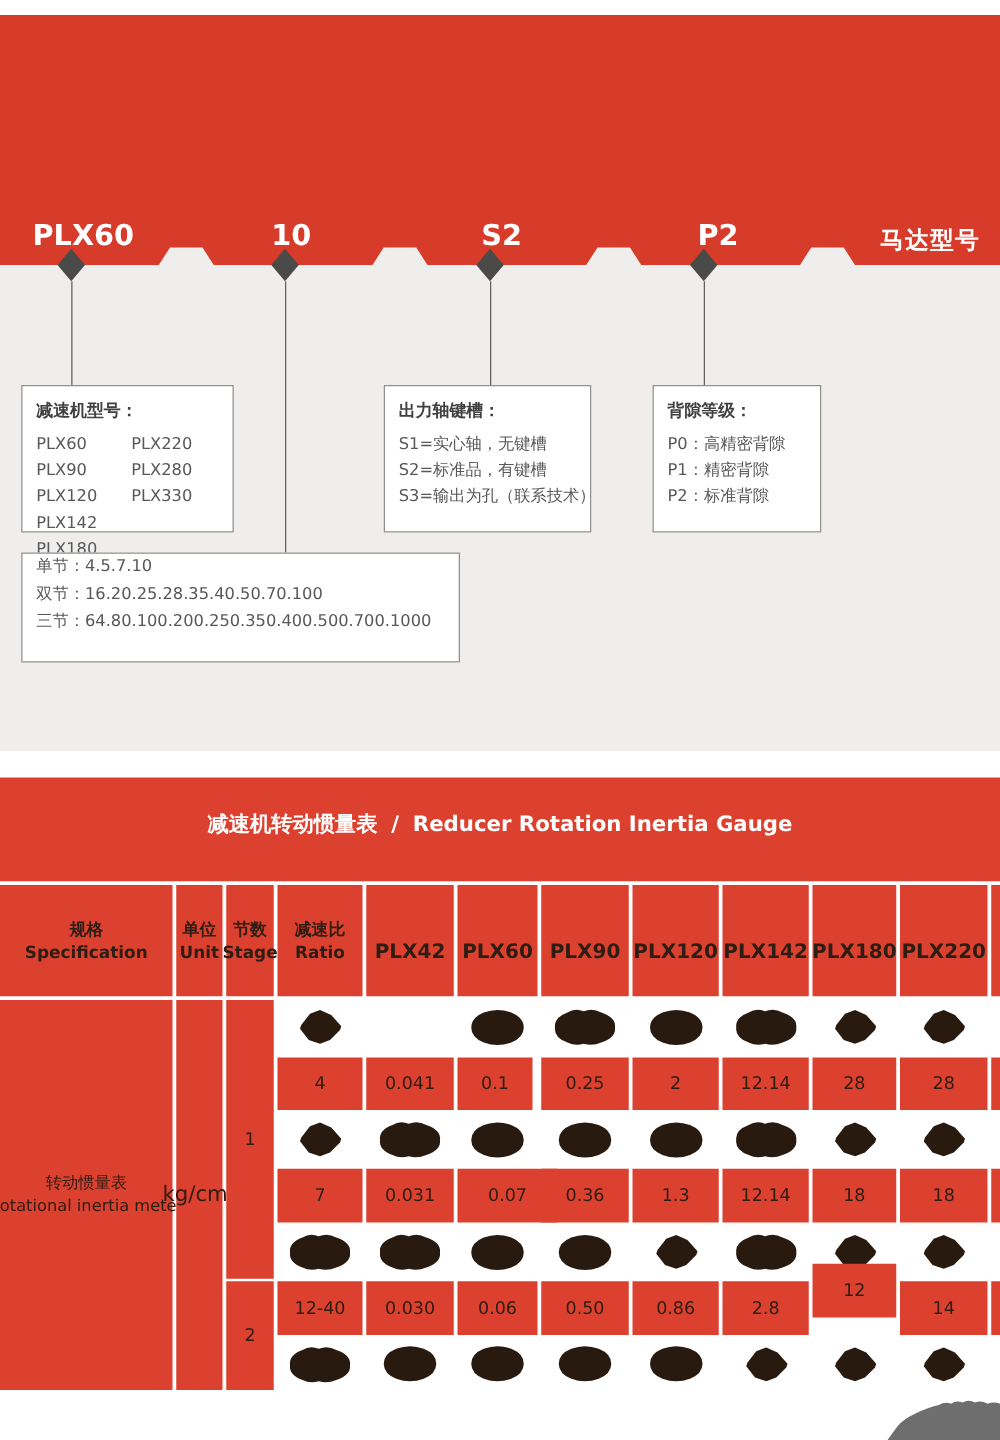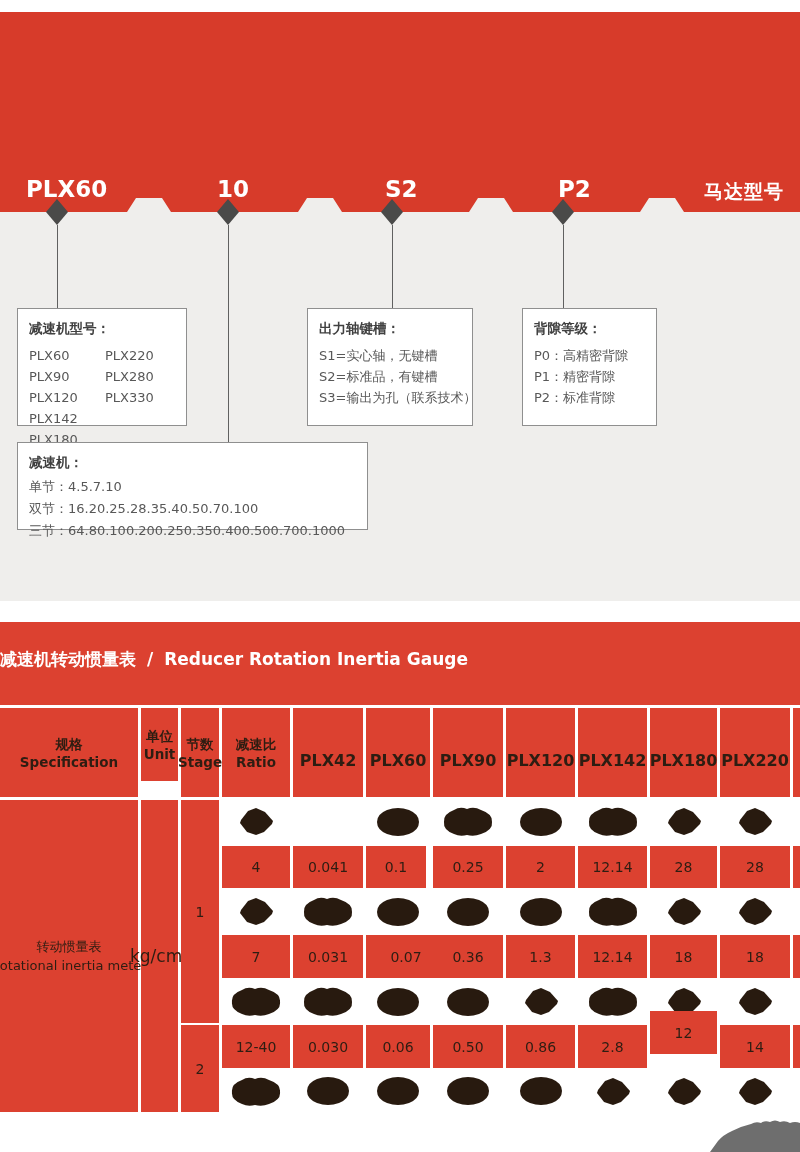--- a/index.html
+++ b/index.html
@@ -17,21 +17,21 @@
   
   .cbox{position:absolute;background:#fff;border:1px solid #8f8f8f;box-sizing:border-box;color:#585858;}
   .cbox .ttl{font-size:13.5px;font-weight:bold;color:#404040;margin:11px 0 7px 11px;}
   .cbox .ln{font-size:13px;line-height:21px;margin-left:11px;white-space:nowrap;}
   .two-col{display:flex;margin-left:11px;}
   .two-col .c1{width:76px;}
   .two-col .ln{margin-left:0;}
   
   .tsec{left:0;top:622px;width:800px;height:490px;background:#fff;}
   .tband{left:0;top:0;width:800px;height:83px;background:#dc4130;}
-  .ttitle{left:0;top:26px;width:800px;color:#fff;font-weight:bold;font-size:17px;}
+  .ttitle{left:0;top:26px;width:800px;text-align:center;color:#fff;font-weight:bold;font-size:17px;}
   .ttitle .sep{margin:0 11px;}
   .cell{position:absolute;background:#dc4130;box-sizing:border-box;display:flex;flex-direction:column;
         align-items:center;justify-content:center;color:#2e1d12;text-align:center;}
   .cell.white{background:#fff;}
   .hcn{font-size:13.5px;font-weight:bold;line-height:18px;}
   .hen{font-size:13.5px;font-weight:bold;line-height:18px;}
   .hplx{font-size:16px;font-weight:bold;margin-top:16px;}
   .vnum{font-size:14px;}
   .spec1{font-size:13px;line-height:19px;}
   .spec2{font-size:13px;line-height:19px;white-space:nowrap;}
@@ -94,37 +94,36 @@
   </div>
 
   <div class="cbox" style="left:522px;top:308px;width:135px;height:118px">
     <div class="ttl">背隙等级：</div>
     <div class="ln">P0：高精密背隙</div>
     <div class="ln">P1：精密背隙</div>
     <div class="ln">P2：标准背隙</div>
   </div>
 
   <div class="cbox" style="left:17px;top:442px;width:351px;height:88px">
-    <div class="ttl" style="margin-bottom:4px">减速机：</div>
     <div class="ln" style="line-height:22px">单节：4.5.7.10</div>
     <div class="ln" style="line-height:22px">双节：16.20.25.28.35.40.50.70.100</div>
     <div class="ln" style="line-height:22px">三节：64.80.100.200.250.350.400.500.700.1000</div>
   </div>
 
   <div class="abs tsec">
     <div class="abs tband"></div>
     <div class="abs ttitle">
       <span>减速机转动惯量表</span><span class="sep">/</span><span>Reducer Rotation Inertia Gauge</span>
     </div>
     <div id="tgrid">
         <div class="cell" style="left: 0px; width: 138px; top: 86px; height: 89px;">
           <span class="hcn">规格</span>
           <span class="hen">Specification</span>
         </div>
-        <div class="cell" style="left: 141px; width: 37px; top: 86px; height: 73px;">
+        <div class="cell" style="left: 141px; width: 37px; top: 86px; height: 89px;">
           <span class="hcn">单位</span>
           <span class="hen">Unit</span>
         </div>
         <div class="cell" style="left: 181px; width: 38px; top: 86px; height: 89px;">
           <span class="hcn">节数</span>
           <span class="hen">Stage</span>
         </div>
         <div class="cell" style="left: 222px; width: 68px; top: 86px; height: 89px;">
           <span class="hcn">减速比</span>
           <span class="hen">Ratio</span>

